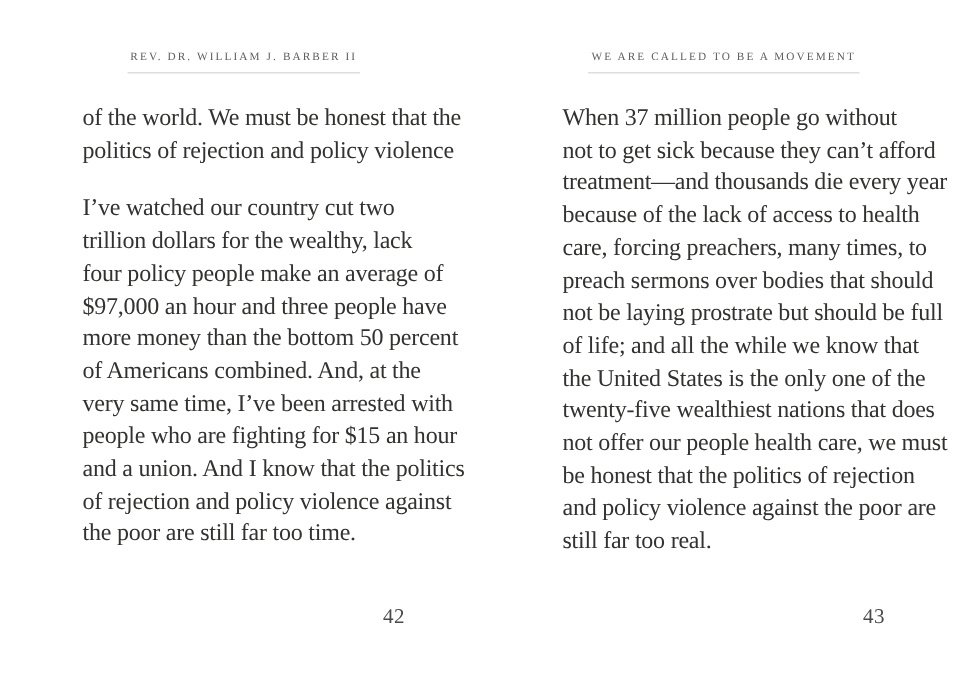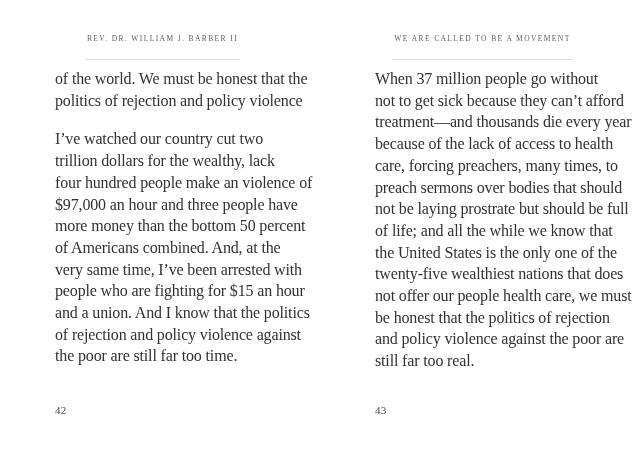--- a/index.html
+++ b/index.html
@@ -32,21 +32,21 @@
     text-align: center;
   }
   .running-head {
     display: inline-block;
     font-size: 7.5px;
     font-weight: 400;
     letter-spacing: 1.4px;
     color: #5e5e5c;
     white-space: nowrap;
     border-bottom: 1px solid #dededc;
-    padding-bottom: 16px;
+    padding-bottom: 6px;
     padding-left: 2px;
     padding-right: 2px;
   }
 
   .page-body {
     position: absolute;
     top: 68px;
     left: 0;
     width: 100%;
     font-size: 16px;
@@ -57,22 +57,22 @@
   }
   .para { margin: 0; }
   .para + .para { margin-top: 17px; }
   .line { white-space: nowrap; }
 
   .folio {
     position: absolute;
     top: 404px;
     left: 0;
     width: 100%;
-    text-align: left;
-    font-size: 11px;
+    text-align: right;
+    font-size: 14px;
     color: #4a4a48;
     letter-spacing: 0.3px;
   }
 </style>
 </head>
 <body>
 
 <div class="spread">
 
   <section class="page left">
@@ -80,21 +80,21 @@
       <span class="running-head">REV. DR. WILLIAM J. BARBER II</span>
     </div>
     <div class="page-body">
         <div class="para">
           <div class="line">of the world. We must be honest that the</div>
           <div class="line">politics of rejection and policy violence</div>
         </div>
         <div class="para">
           <div class="line">I’ve watched our country cut two</div>
           <div class="line">trillion dollars for the wealthy, lack</div>
-          <div class="line">four hundred people make an violence of</div>
+          <div class="line">four policy people make an average of</div>
           <div class="line">$97,000 an hour and three people have</div>
           <div class="line">more money than the bottom 50 percent</div>
           <div class="line">of Americans combined. And, at the</div>
           <div class="line">very same time, I’ve been arrested with</div>
           <div class="line">people who are fighting for $15 an hour</div>
           <div class="line">and a union. And I know that the politics</div>
           <div class="line">of rejection and policy violence against</div>
           <div class="line">the poor are still far too time.</div>
         </div>
       </div>

